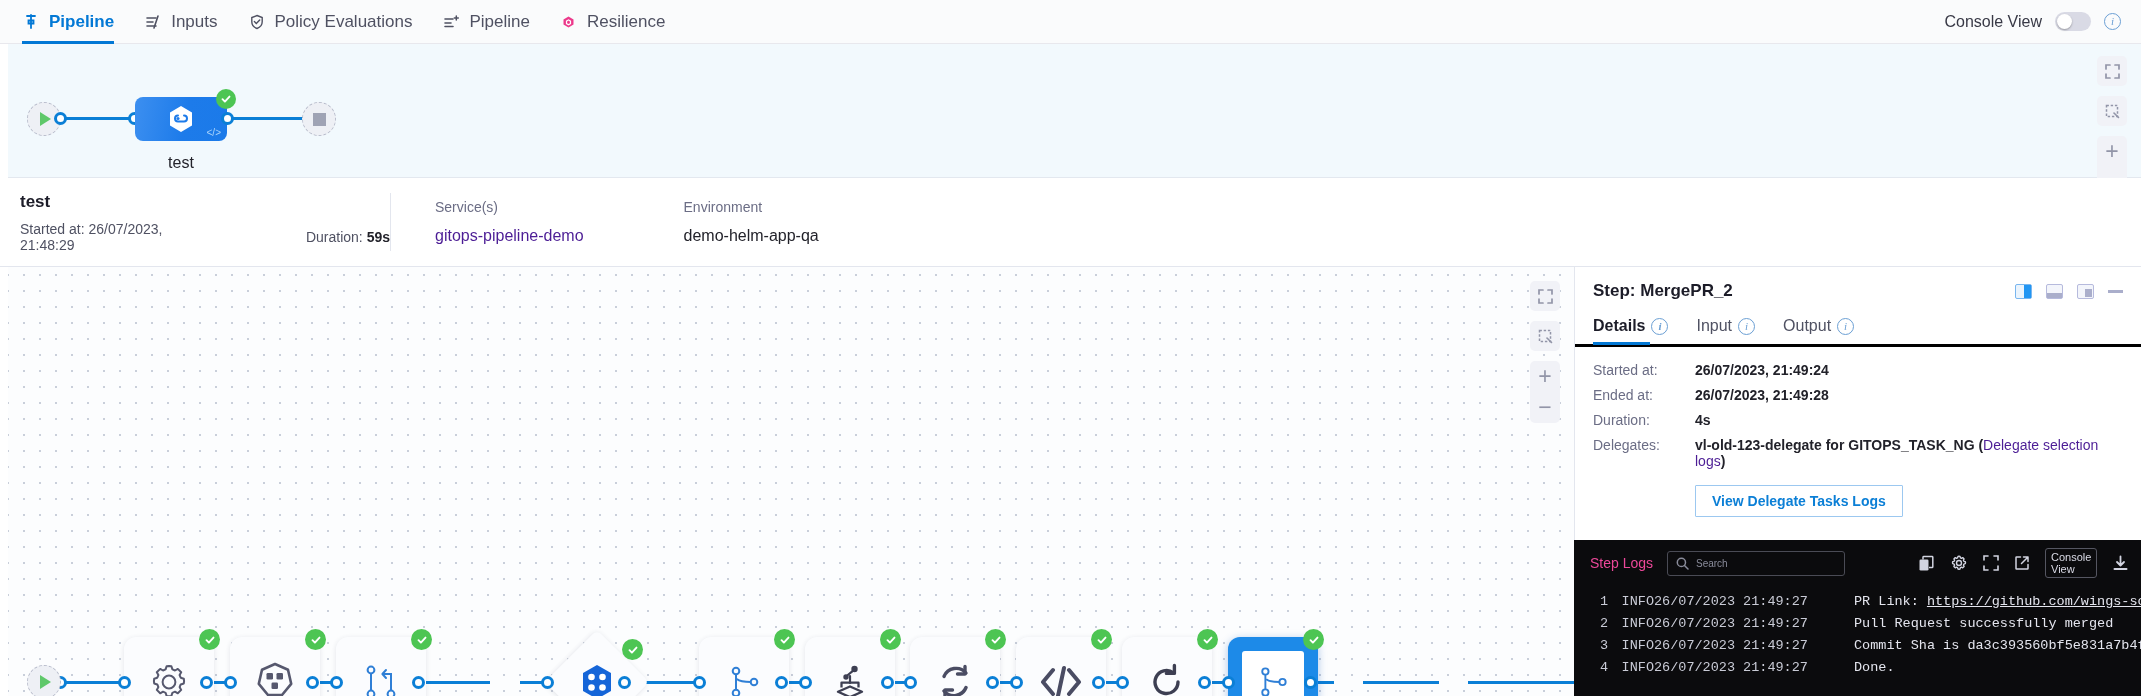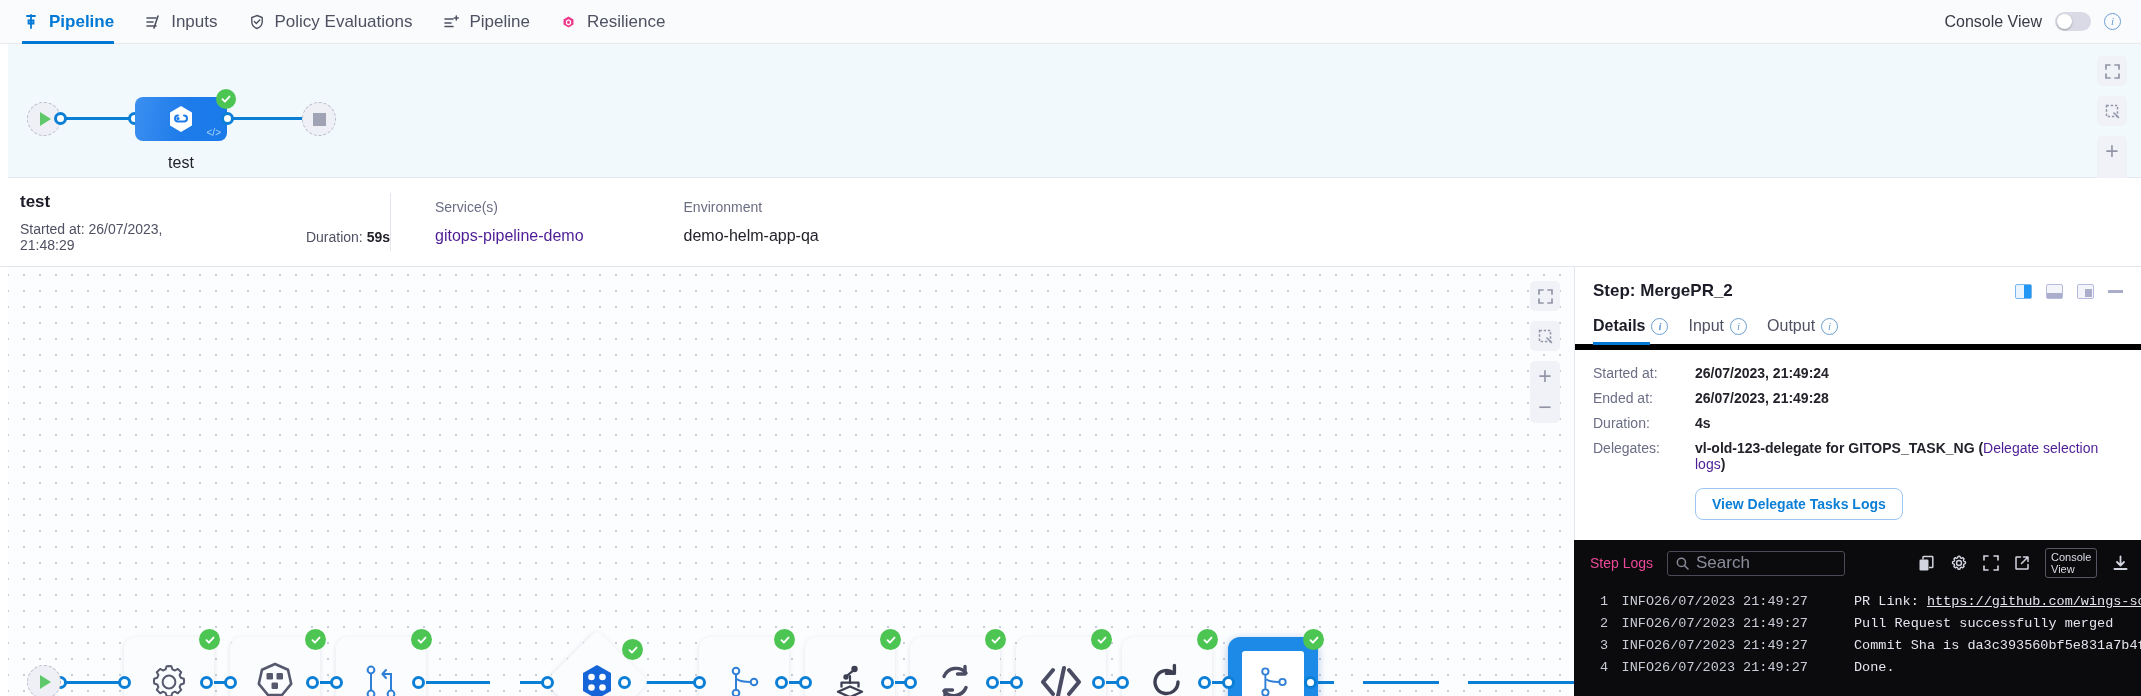--- a/index.html
+++ b/index.html
@@ -163,51 +163,51 @@
   .dt-head { display: flex; align-items: center; padding: 14px 18px 0 18px; }
   .dt-title { font-size: 17px; font-weight: bold; color: #1c1c28; }
   .dt-icons { margin-left: auto; display: flex; align-items: center; gap: 14px; }
   .li { width: 17px; height: 15px; border: 1.5px solid #b6badd; border-radius: 2px; cursor: pointer; position: relative; background: #f3f5fb; }
   .li.a { border-color: #79b6ef; background: #eaf4fd; }
   .li.a::after { content:""; position:absolute; right:0; top:0; bottom:0; width:7px; background:#2196f3; }
   .li.b::after { content:""; position:absolute; left:0; right:0; bottom:0; height:5px; background:#aaaecb; }
   .li.c::after { content:""; position:absolute; right:1px; bottom:1px; width:7px; height:8px; background:#aaaecb; }
   .dash { width: 15px; height: 3px; background: #aaaecb; cursor: pointer; }
 
-  .dt-tabs { display: flex; gap: 20px; padding: 0 18px; margin-top: 16px; border-bottom: 6px solid #000000; }
+  .dt-tabs { display: flex; gap: 28px; padding: 0 18px; margin-top: 16px; border-bottom: 3px solid #000000; }
   .dt-tab {
     display: flex; align-items: center; gap: 6px; padding-bottom: 9px;
     font-size: 16px; color: #4f5162; cursor: pointer; position: relative;
   }
   .dt-tab.active { color: #1c1c28; font-weight: bold; }
   .dt-tab.active::after { content:""; position:absolute; left:0; right:18px; bottom:-1px; height:3px; background:#0278d5; }
 
   .dt-rows { padding: 15px 18px 0 18px; }
   .drow { display: flex; font-size: 14px; margin-bottom: 9px; }
   .dk { width: 102px; color: #6b6d85; flex: none; }
   .dv { color: #22222a; font-weight: bold; }
   .dv .lnk { font-weight: normal; }
   .btn-delegate {
     margin: 7px 0 0 102px; display: inline-block; padding: 7px 16px;
-    border: 1px solid #9cc8f0; border-radius: 8px; background: #fff;
+    border: 1px solid #9cc8f0; border-radius: 1px; background: #fff;
     color: #0b7fd6; font-size: 14px; font-weight: bold; cursor: pointer;
   }
 
   
   .logs {
     position: absolute; left: 1574px; top: 540px; width: 567px; height: 156px;
     background: #0b0b0d; overflow: hidden;
   }
   .log-top { height: 46px; display: flex; align-items: center; padding: 0 12px 0 16px; gap: 0; }
   .log-title { font-size: 14px; color: #ec4899; line-height: 17px; width: 72px; flex: none; }
   .log-search {
     width: 178px; height: 25px; border: 1px solid #4a4b55; border-radius: 3px;
     display: flex; align-items: center; gap: 7px; padding: 0 8px; margin-left: 5px; cursor: text;
   }
-  .log-search span { font-size: 17px; color: #8a8c9b; }
+  .log-search span { font-size: 10px; color: #8a8c9b; }
   .log-acts { margin-left: auto; display: flex; align-items: center; gap: 15px; }
   .log-acts > * { cursor: pointer; }
   .cv-box {
     border: 1px solid #555661; border-radius: 3px; padding: 2px 5px;
     font-size: 11px; color: #d9dae5; line-height: 12px; width: 52px; text-align: left;
   }
   .log-body { font-family: "Liberation Mono", monospace; font-size: 13.5px; padding-top: 4px; }
   .logline { display: flex; height: 22px; align-items: center; white-space: nowrap; }
   .ln { width: 34px; text-align: right; color: #c9cbd6; flex: none; }
   .lvl { width: 46px; text-align: right; padding-left: 11px; color: #c9cbd6; flex: none; }

